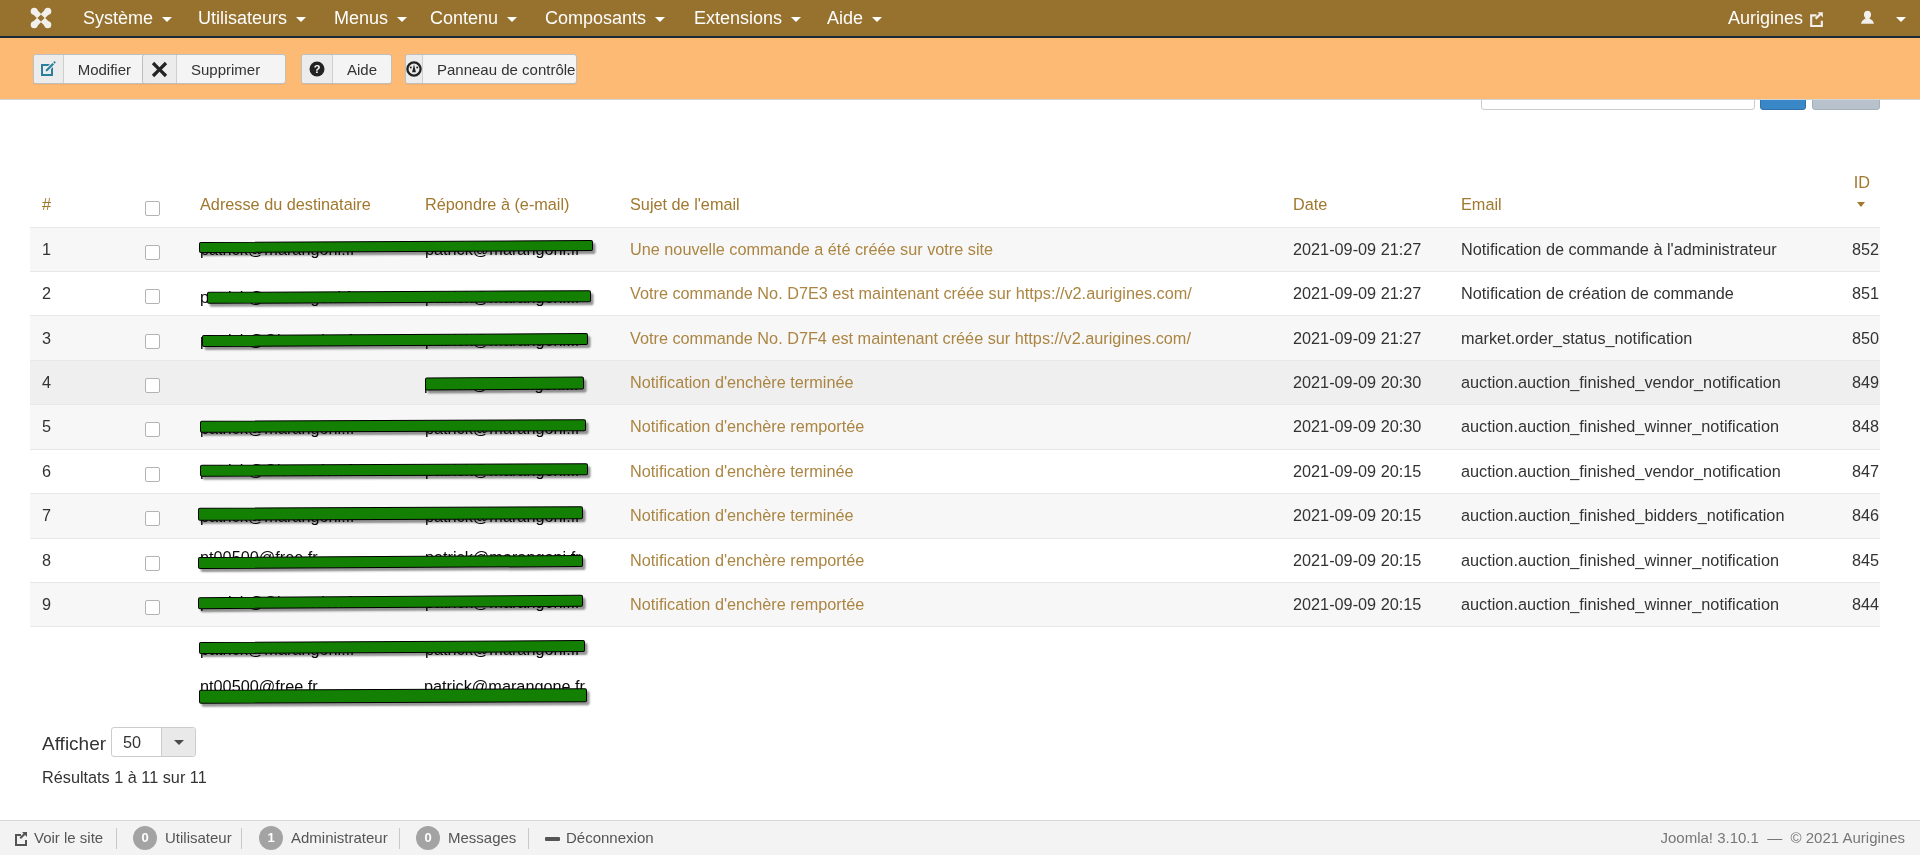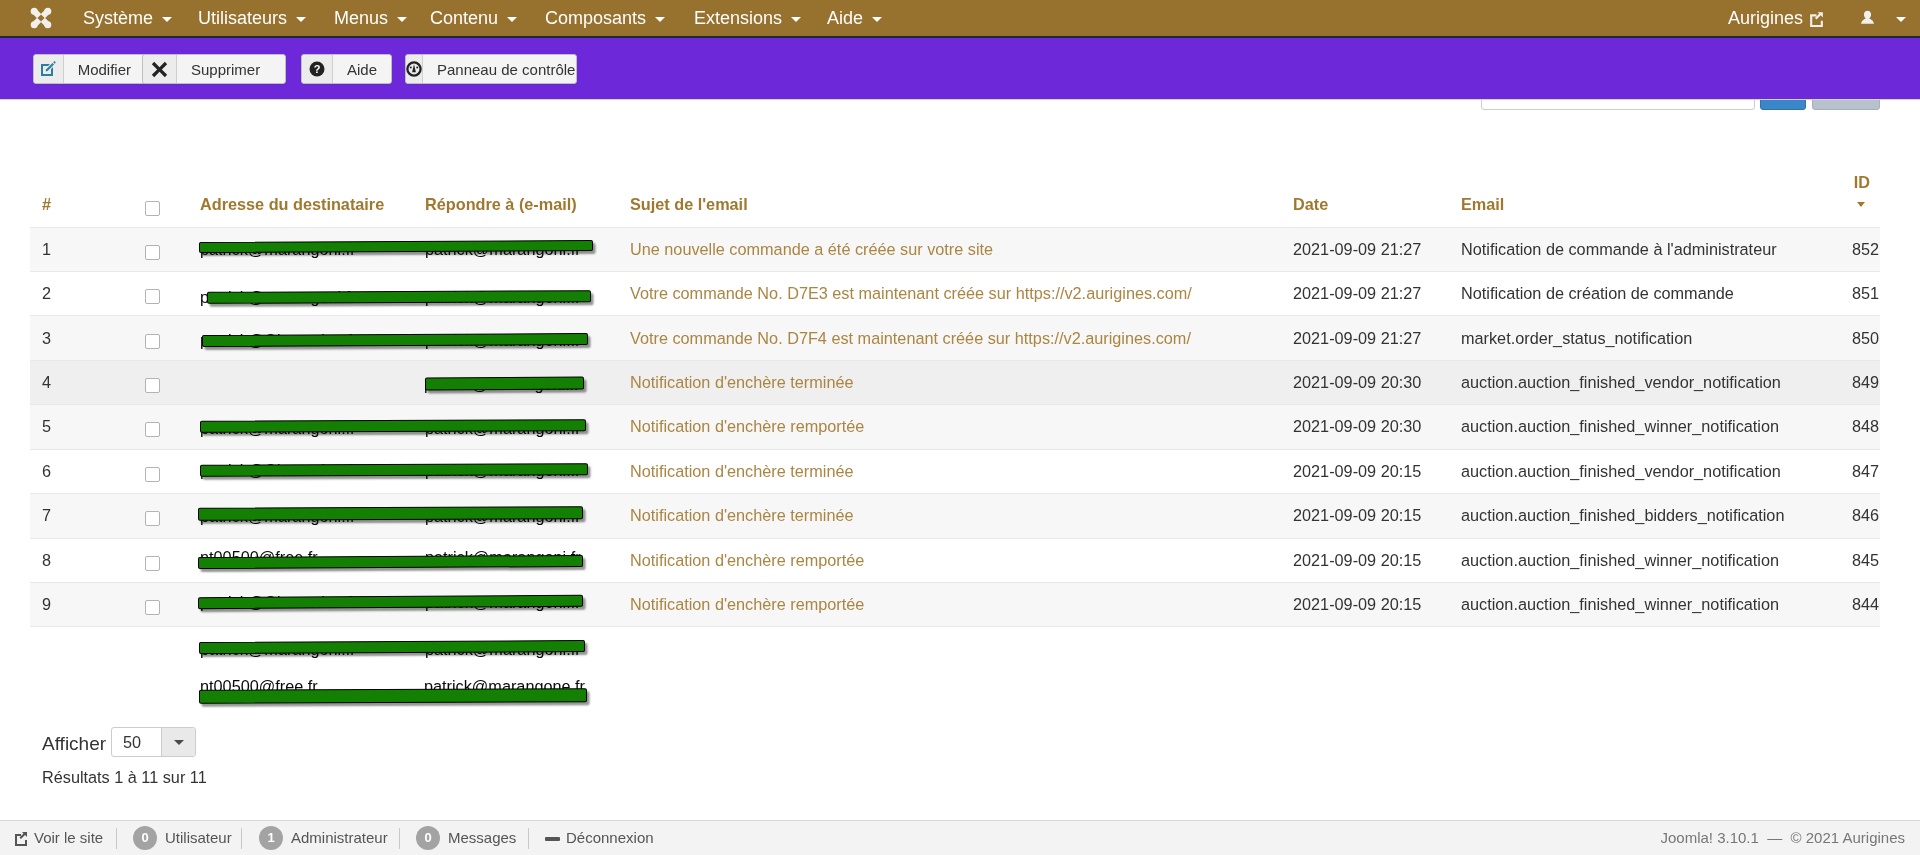--- a/index.html
+++ b/index.html
@@ -9,21 +9,21 @@
 .abs { position:absolute; }
 
 
 #navbar { position:absolute; left:0; top:0; width:1920px; height:38px;
   background:#97722f; border-bottom:2px solid #1b2a38; z-index:10; }
 .navitem { position:absolute; top:8px; color:#fdfdfd; font-size:18px; white-space:nowrap; }
 .caret-w { display:inline-block; width:0; height:0; border-left:5.5px solid transparent;
   border-right:5.5px solid transparent; border-top:5px solid #fff; vertical-align:2px; margin-left:9px;}
 
 #toolbar { position:absolute; left:0; top:38px; width:1920px; height:62px;
-  background:#6d28d9; border-bottom:1px solid #d4d4d4; z-index:5; }
+  background:#fdba74; border-bottom:1px solid #d4d4d4; z-index:5; }
 .tbtn { position:absolute; top:16px; height:30px; background:#f4f4f4;
   border:1px solid #bfbfbf; border-radius:3px; display:flex; align-items:stretch;
   box-shadow:0 1px 1px rgba(0,0,0,0.05); }
 .tbtn .ic { width:34px; background:#ececec; border-right:1px solid #cfcfcf;
   border-radius:3px 0 0 3px; display:flex; align-items:center; justify-content:center; }
 .tbtn .lb { display:flex; align-items:center; padding:0 14px; font-size:15px; color:#333; white-space:nowrap; }
 
 
 #content { position:absolute; left:0; top:38px; width:1920px; z-index:1; }
 .input-s { position:absolute; left:1481px; top:81px; width:274px; height:29px;
@@ -36,21 +36,21 @@
   background:#fff; border:1px solid #ccc; border-radius:3px; font-size:16.25px; color:#444; }
 .sel-tous .txt { position:absolute; left:11px; top:7px; }
 .sel-tous .cbox { position:absolute; right:0; top:0; width:33px; height:31px;
   border-left:1px solid #ccc; }
 .caret-d { position:absolute; width:0; height:0; border-left:5.5px solid transparent;
   border-right:5.5px solid transparent; border-top:5.5px solid #4a4a4a; }
 
 
 table { position:absolute; left:30px; top:167px; width:1850px; border-collapse:collapse;
   table-layout:fixed; font-size:16.25px; color:#333; }
-th { color:#a0782e; font-weight:bold; text-align:left; vertical-align:bottom;
+th { color:#a0782e; font-weight:normal; text-align:left; vertical-align:bottom;
   padding:0 0 13px 12px; font-size:16.25px; }
 td { padding:0 0 0 12px; vertical-align:middle; }
 tr.row { height:44.45px; border-top:1px solid #e8e8e8; }
 tr.odd { background:#f7f7f7; }
 tr.hov { background:#efefef; }
 tbody { border-bottom:1px solid #e8e8e8; }
 .goldlink { color:#ab8542; }
 .idcell { text-align:right; padding-right:1px; }
 .chk { width:15px; height:15px; border:1px solid #b3b3b3; border-radius:2px; background:#fff; display:inline-block; position:relative; top:5px; }
 .chk.h { top:3px; }

